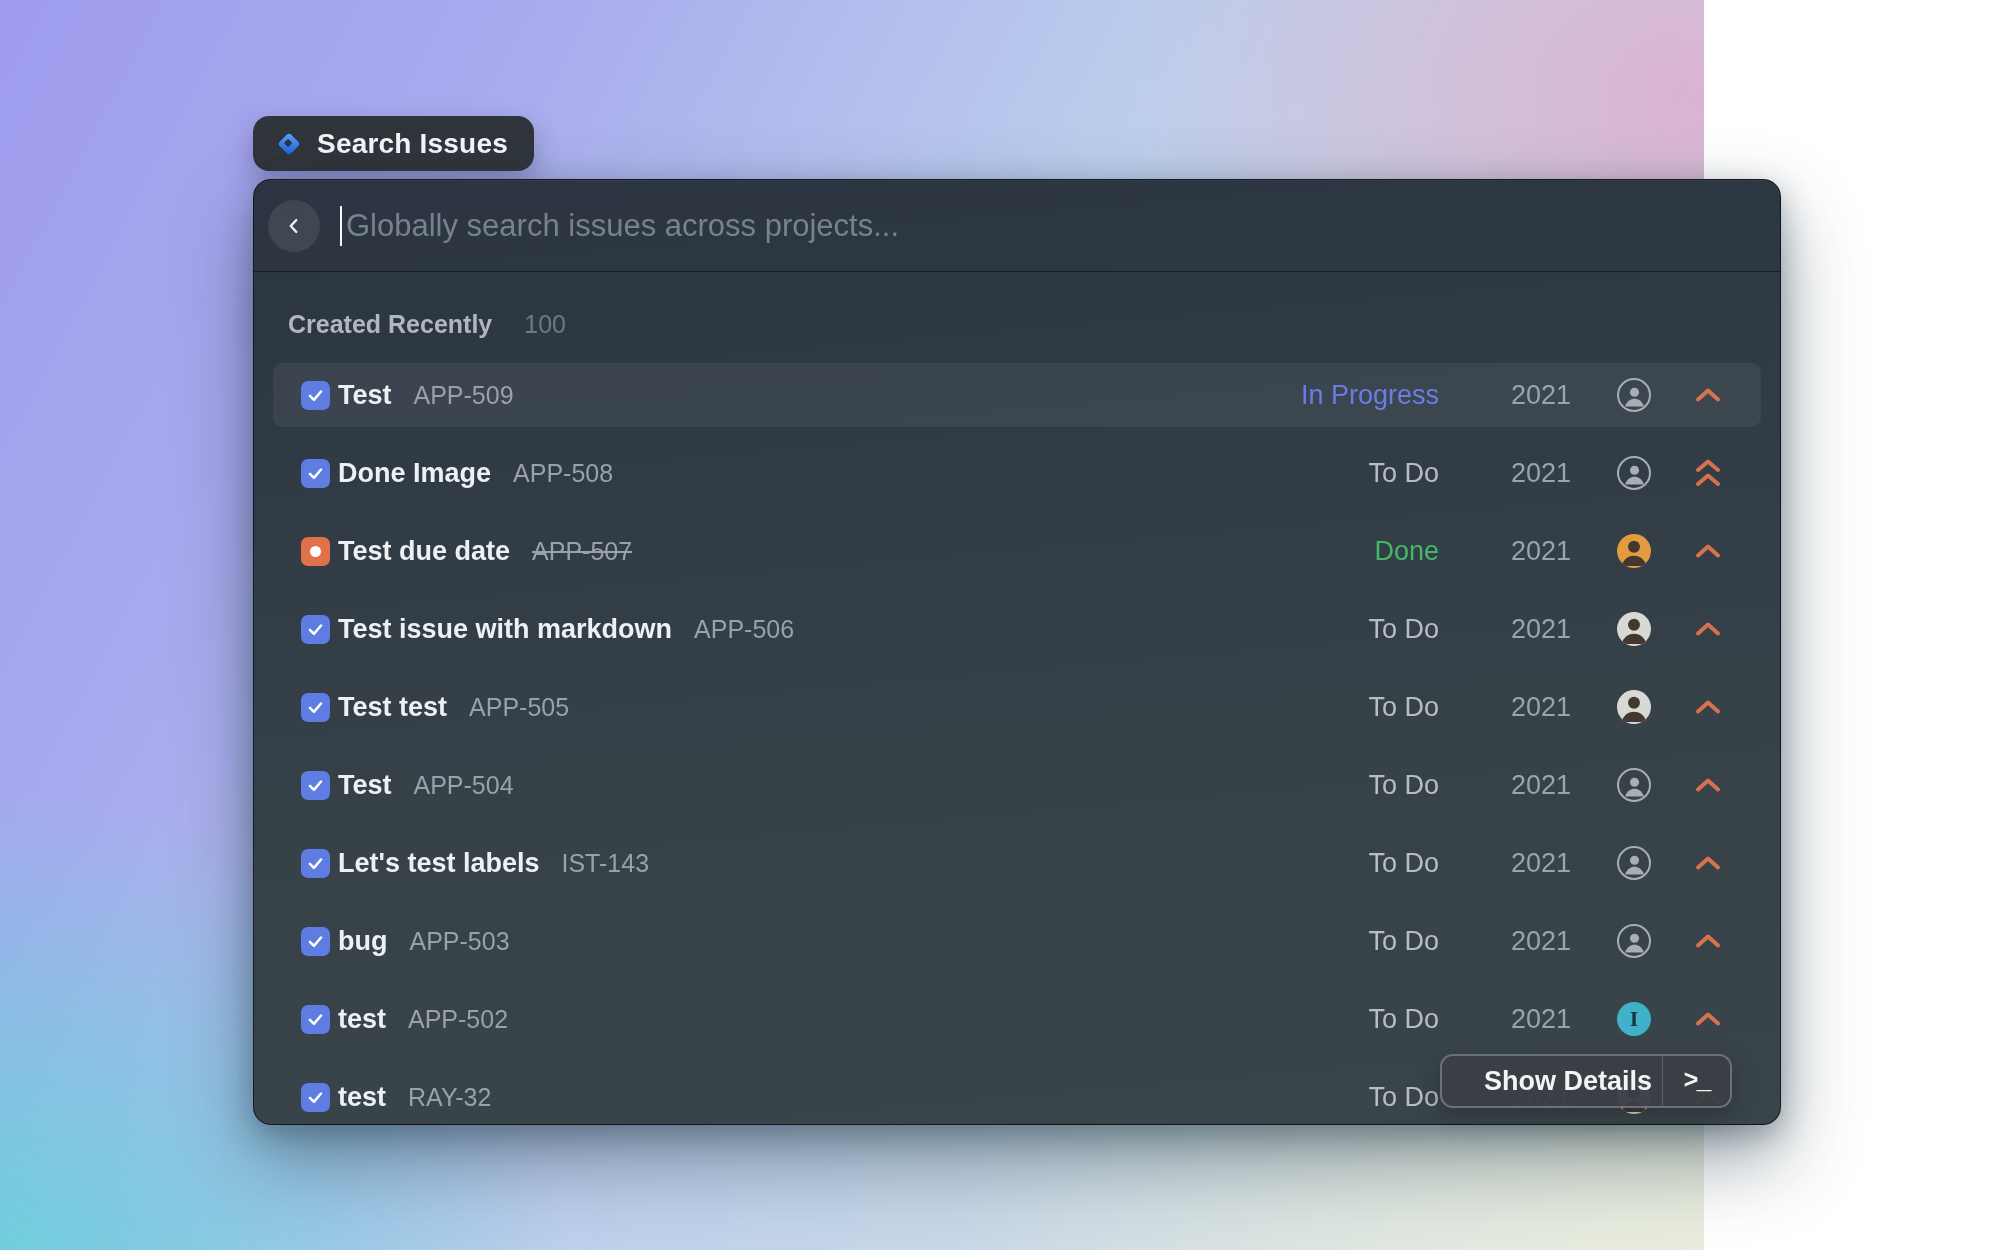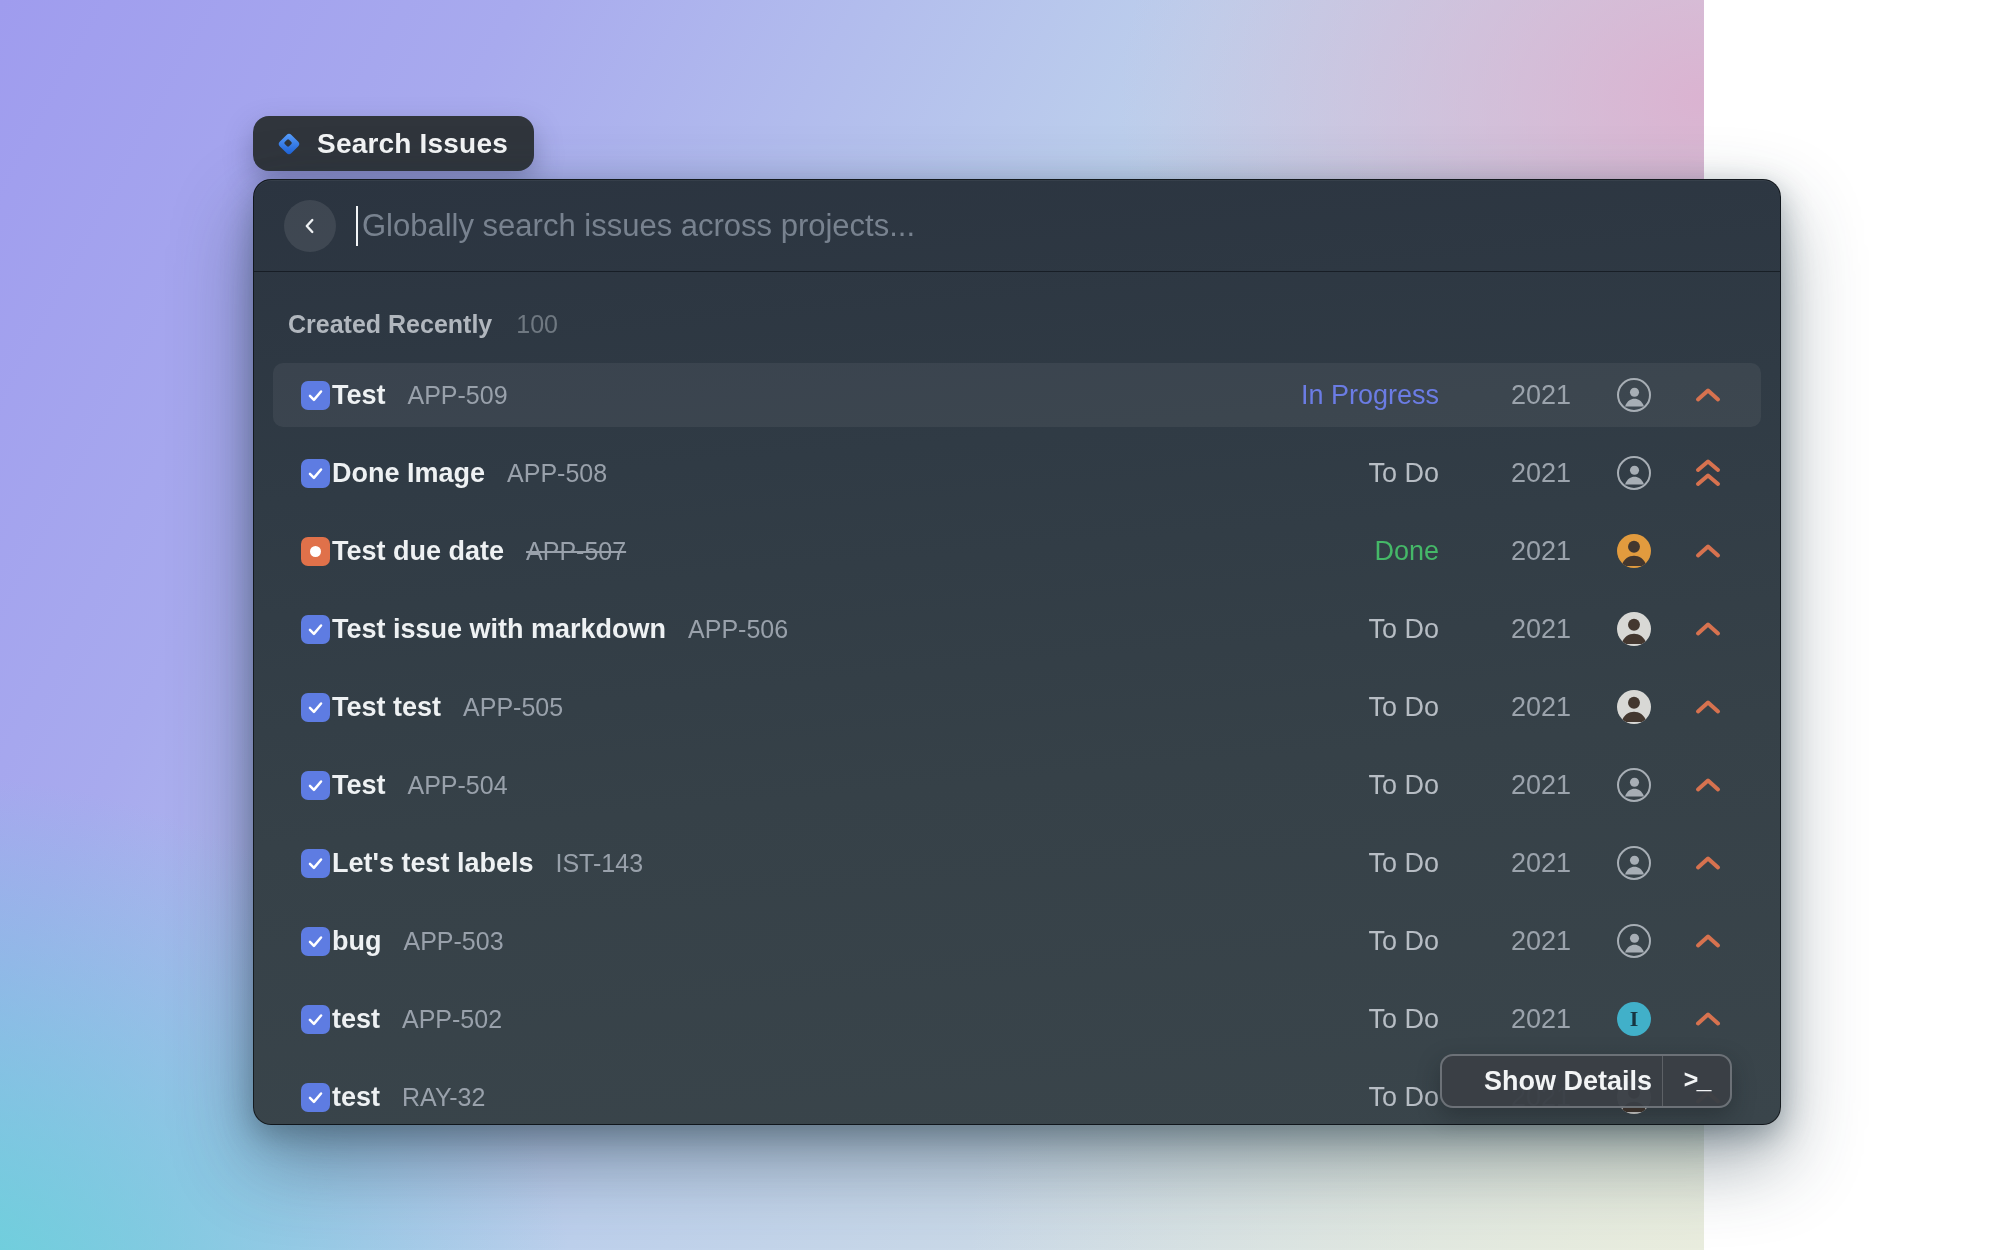--- a/index.html
+++ b/index.html
@@ -28,33 +28,33 @@
   .panel {
     position:absolute; left:253px; top:179px; width:1528px; height:946px;
     border-radius:18px; overflow:hidden;
     background:linear-gradient(175deg,#2b3440 0%,#303b45 30%,#364148 62%,#3a454b 100%);
     border:1px solid rgba(8,12,16,.75);
     box-shadow:0 35px 80px rgba(35,58,70,.45), 0 10px 30px rgba(35,58,70,.35),
                inset 0 1px 0 rgba(255,255,255,.05);
   }
 
   .search-bar {
-    height:92px; display:flex; align-items:center; padding:0 30px;
+    height:92px; display:flex; align-items:center; padding:0 14px;
     border-bottom:1px solid rgba(12,17,23,.65);
   }
   .back-btn {
     width:52px; height:52px; border-radius:50%; flex:0 0 auto;
     background:rgba(255,255,255,.09);
     display:flex; align-items:center; justify-content:center; margin-right:20px;
   }
   .caret { width:2px; height:40px; background:#f2f4f6; margin-right:4px; }
   .placeholder { color:#78828f; font-size:31px; white-space:nowrap; }
 
   .section-row {
-    display:flex; align-items:baseline; gap:24px;
+    display:flex; align-items:baseline; gap:32px;
     margin:38px 34px 24px 34px;
   }
   .section-title { color:#b1b7be; font-size:25px; font-weight:700; }
   .section-count { color:#6f7881; font-size:25px; }
 
   .list { padding:0 19px; }
   .row {
     position:relative; height:64px; border-radius:10px; margin-bottom:14px;
     display:flex; align-items:center; padding:0 38px 0 28px;
   }
@@ -62,21 +62,21 @@
 
   .checkbox {
     width:29px; height:29px; border-radius:7px; flex:0 0 auto;
     display:flex; align-items:center; justify-content:center;
   }
   .checkbox[data-variant="check"] { background:#5e7ce2; }
   .checkbox[data-variant="dot"]   { background:#e0714a; }
   .checkbox .dot-glyph { display:none; width:11px; height:11px; border-radius:50%; background:#fff; }
   .checkbox[data-variant="dot"] .dot-glyph { display:block; }
 
-  .title { color:#eef1f3; font-size:27px; font-weight:600; margin-left:2px; white-space:nowrap; }
+  .title { color:#eef1f3; font-size:27px; font-weight:600; margin-left:8px; white-space:nowrap; }
   .key   { color:#99a1ab; font-size:25px; margin-left:22px; white-space:nowrap; }
   .key.strike { text-decoration:line-through; text-decoration-thickness:2px; }
 
   .spacer { flex:1; }
 
   .status { font-size:27px; min-width:175px; text-align:right; white-space:nowrap; }
   .status.st-progress { color:#6b7ce4; }
   .status.st-todo     { color:#b7bdc4; }
   .status.st-done     { color:#45b868; }
   .year { color:#9ba3ac; font-size:27px; margin-left:64px; width:68px; text-align:right; }

